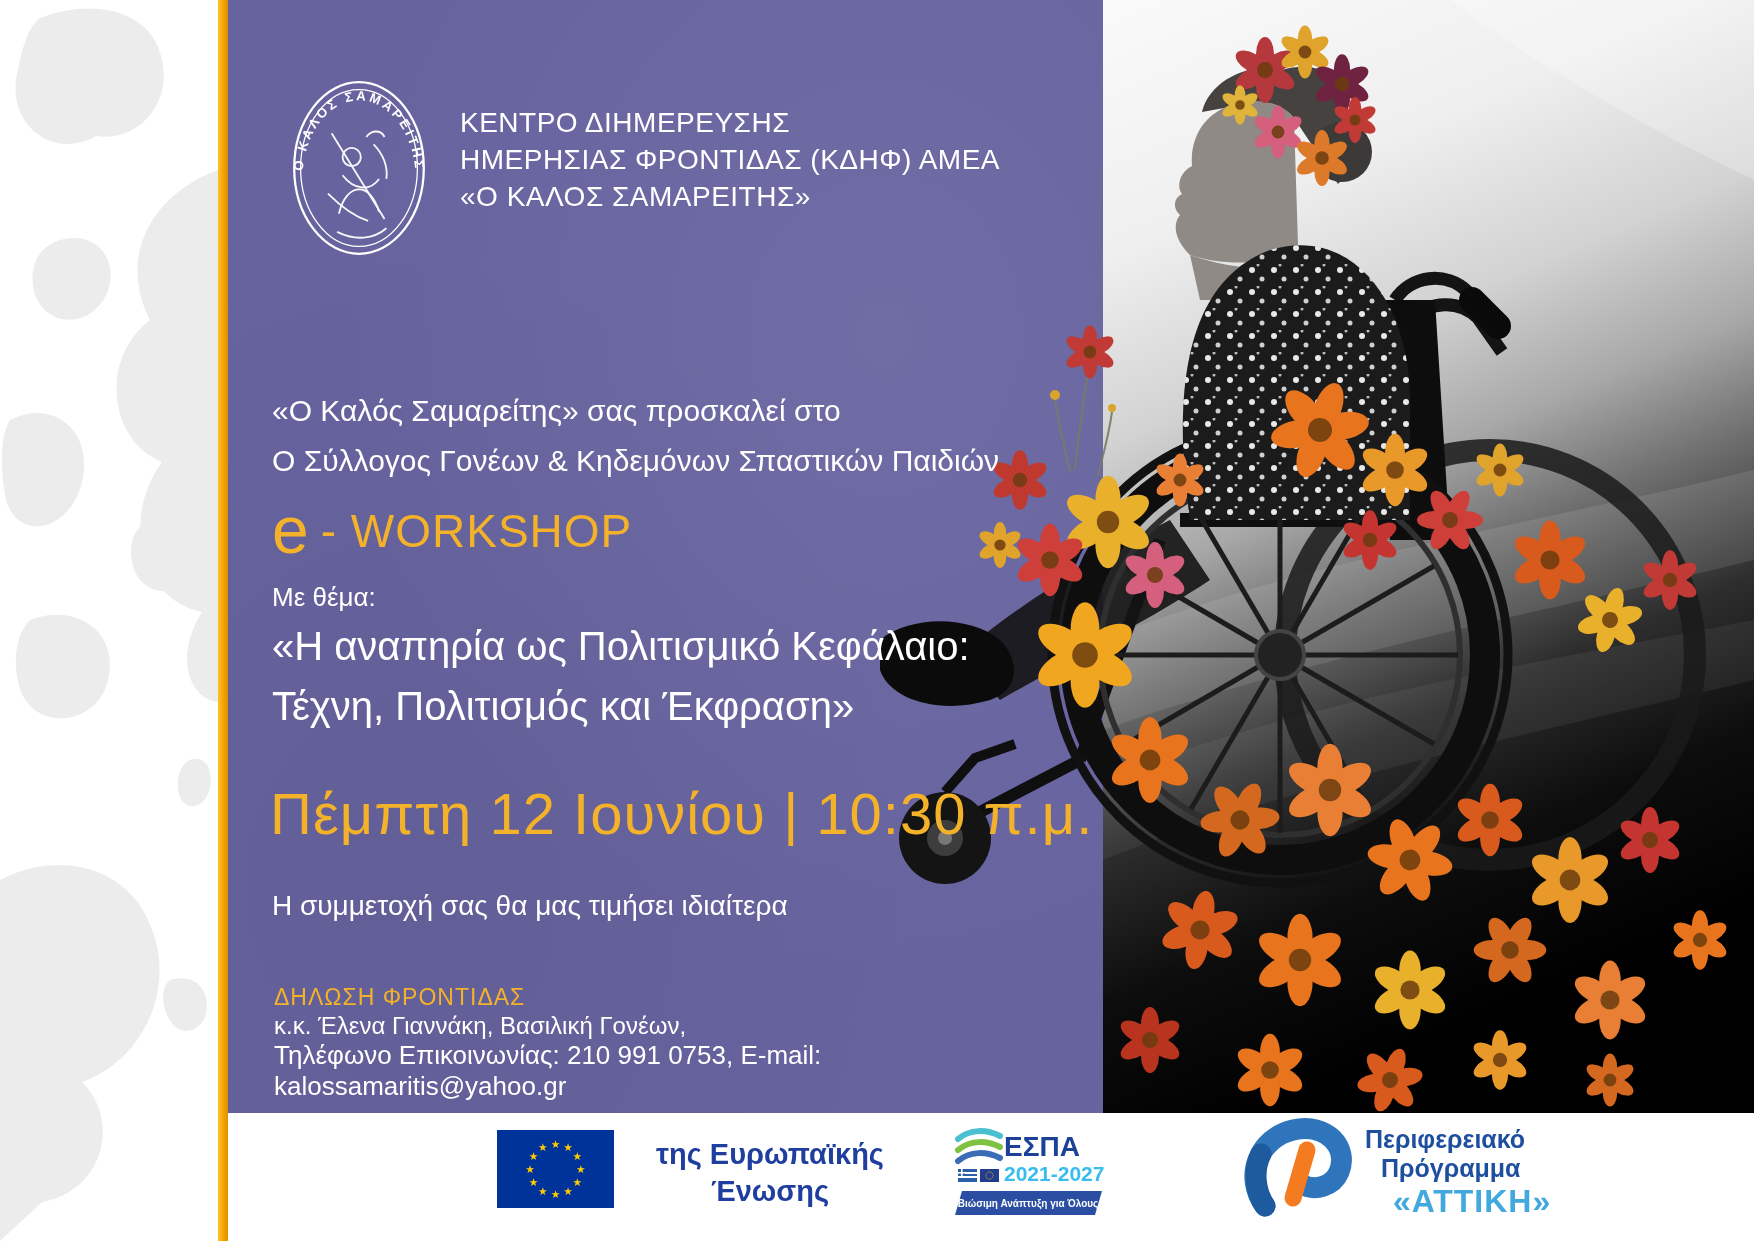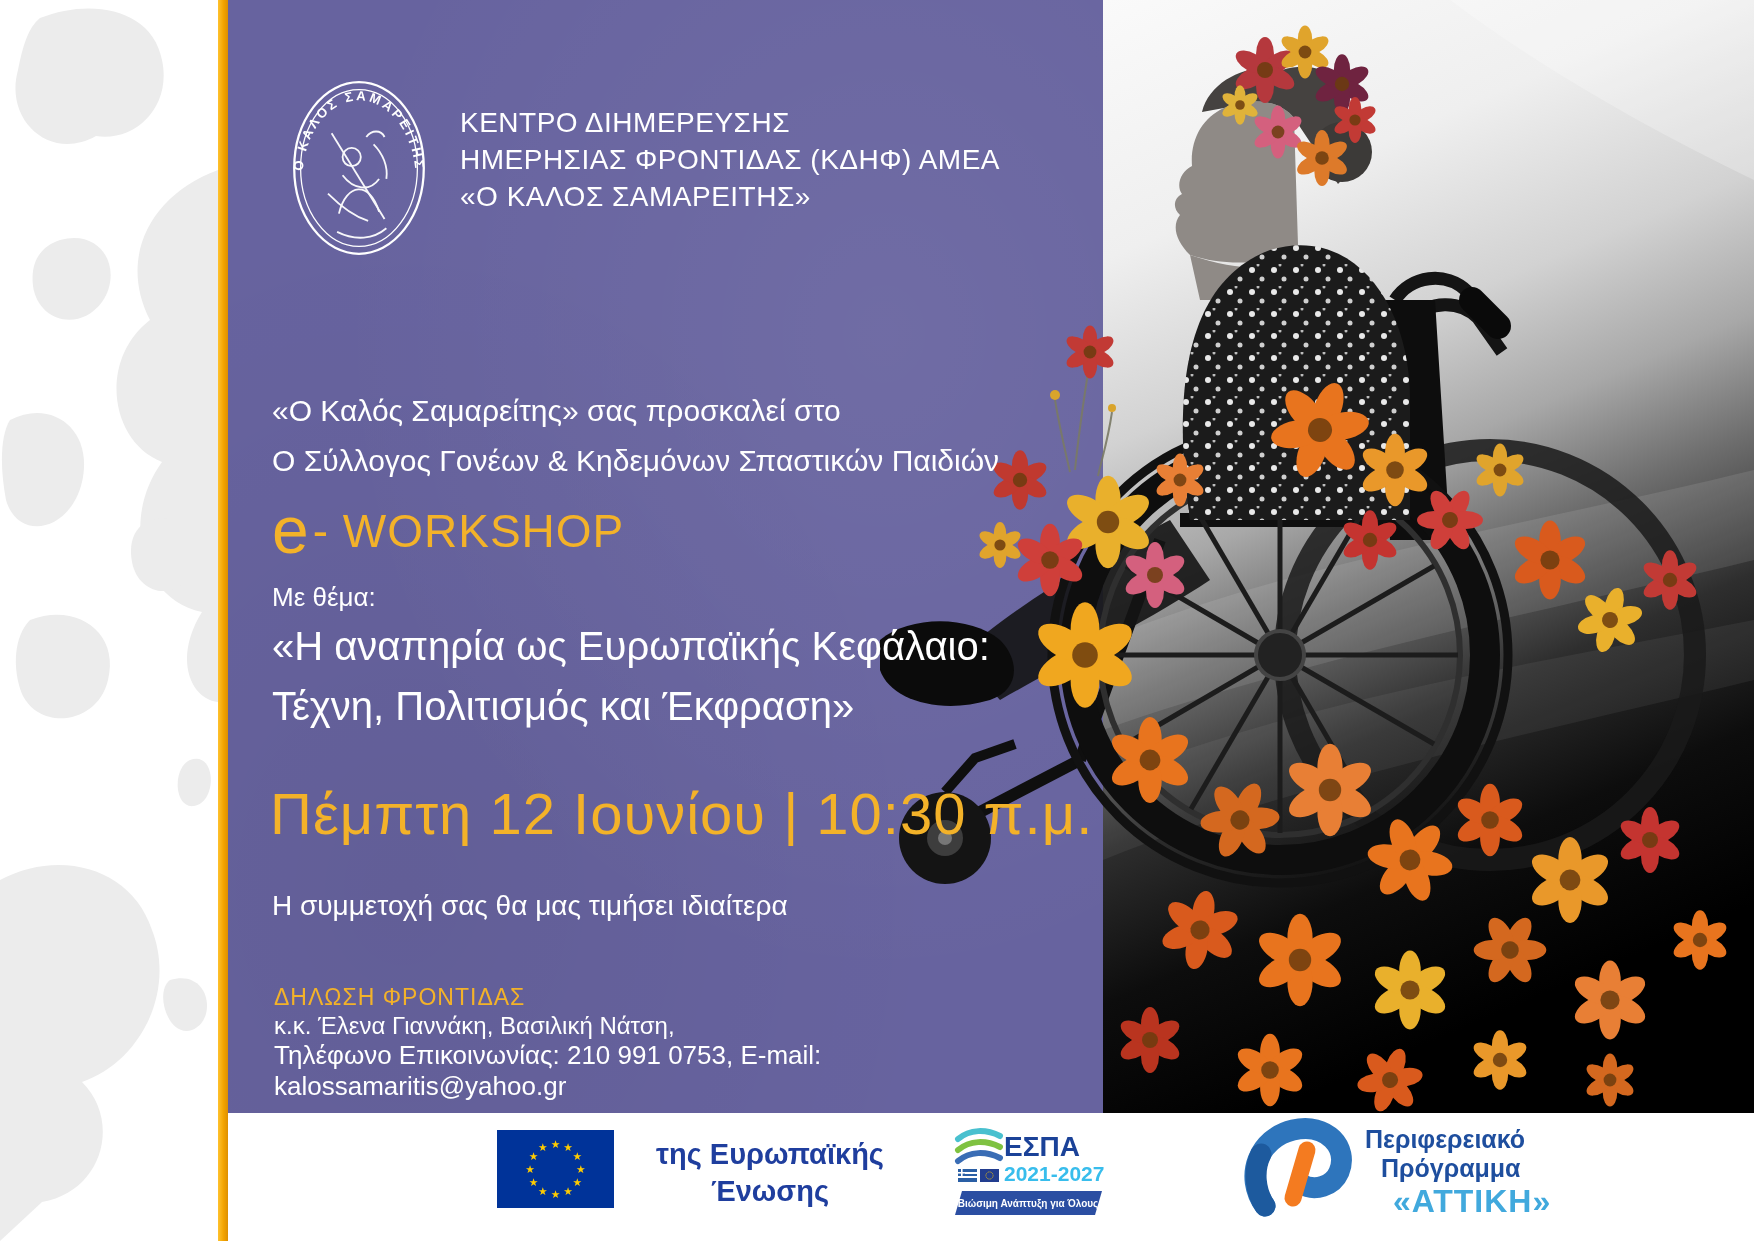--- a/index.html
+++ b/index.html
@@ -22,21 +22,21 @@
   
   #org-logo{left:58px;top:70px;width:146px;height:196px;}
   
   .white{color:#ffffff;}
   .yellow{color:#f3b229;}
   #org-name{left:232px;top:104px;font-size:28px;line-height:37px;letter-spacing:.5px;}
   #invitation-title{left:44px;top:310px;font-size:46px;letter-spacing:2px;font-weight:500;}
   #intro{left:44px;top:386px;font-size:30px;line-height:50px;font-weight:400;}
   #event-title{left:44px;top:492px;}
   #event-title .e{font-size:66px;font-weight:500;vertical-align:-6px;}
-  #event-title .rest{font-size:46px;font-weight:500;margin-left:4px;letter-spacing:1px;}
+  #event-title .rest{font-size:46px;font-weight:500;margin-left:12px;letter-spacing:1px;}
   #theme-label{left:44px;top:582px;font-size:26px;}
   #theme{left:44px;top:616px;font-size:40px;line-height:60px;font-weight:400;}
   #event-datetime{left:42px;top:780px;font-size:58px;font-weight:500;letter-spacing:1px;}
   #participation-note{left:44px;top:890px;font-size:28px;}
   #registration-heading{left:46px;top:984px;font-size:23px;letter-spacing:1px;font-weight:500;}
   #registration-contacts{left:46px;top:1012px;font-size:24px;}
   #registration-phone{left:46px;top:1040px;font-size:26px;}
   
   #hero-photo{left:850px;top:0;width:904px;height:1113px;z-index:2;pointer-events:none;}
   
@@ -100,30 +100,30 @@
     <div>Ο Σύλλογος Γονέων &amp; Κηδεμόνων Σπαστικών Παιδιών</div>
   </div>
 
   <div id="event-title" class="yellow">
     <span class="e">e</span><span class="rest">- WORKSHOP</span>
   </div>
 
   <div id="theme-label" class="white">Με θέμα:</div>
 
   <div id="theme" class="white">
-    <div>«Η αναπηρία ως Ευρωπαϊκής Κεφάλαιο:</div>
+    <div>«Η αναπηρία ως Πολιτισμικό Κεφάλαιο:</div>
     <div>Τέχνη, Πολιτισμός και Έκφραση»</div>
   </div>
 
   <div id="event-datetime" class="yellow">Πέμπτη 12 Ιουνίου | 10:30 π.μ.</div>
 
   <div id="participation-note" class="white">Η συμμετοχή σας θα μας τιμήσει ιδιαίτερα</div>
 
   <div id="registration-heading" class="yellow">ΔΗΛΩΣΗ ΦΡΟΝΤΙΔΑΣ</div>
-  <div id="registration-contacts" class="white">κ.κ. Έλενα Γιαννάκη, Βασιλική Νάτση,</div>
+  <div id="registration-contacts" class="white">κ.κ. Έλενα Γιαννάκη, Βασιλική Γονέων,</div>
   <div id="registration-phone" class="white">Τηλέφωνο Επικοινωνίας: 210 991 0753, E-mail: kalossamaritis@yahoo.gr</div>
 </div>
 
 <svg id="hero-photo" class="abs" viewBox="0 0 904 1113" aria-hidden="true">
   <defs>
     <linearGradient id="phGrad" x1="0" y1="0" x2="0.25" y2="1">
       <stop offset="0" stop-color="#fafafa"></stop>
       <stop offset="0.22" stop-color="#efefef"></stop>
       <stop offset="0.38" stop-color="#d2d2d2"></stop>
       <stop offset="0.5" stop-color="#a8a8a8"></stop>

